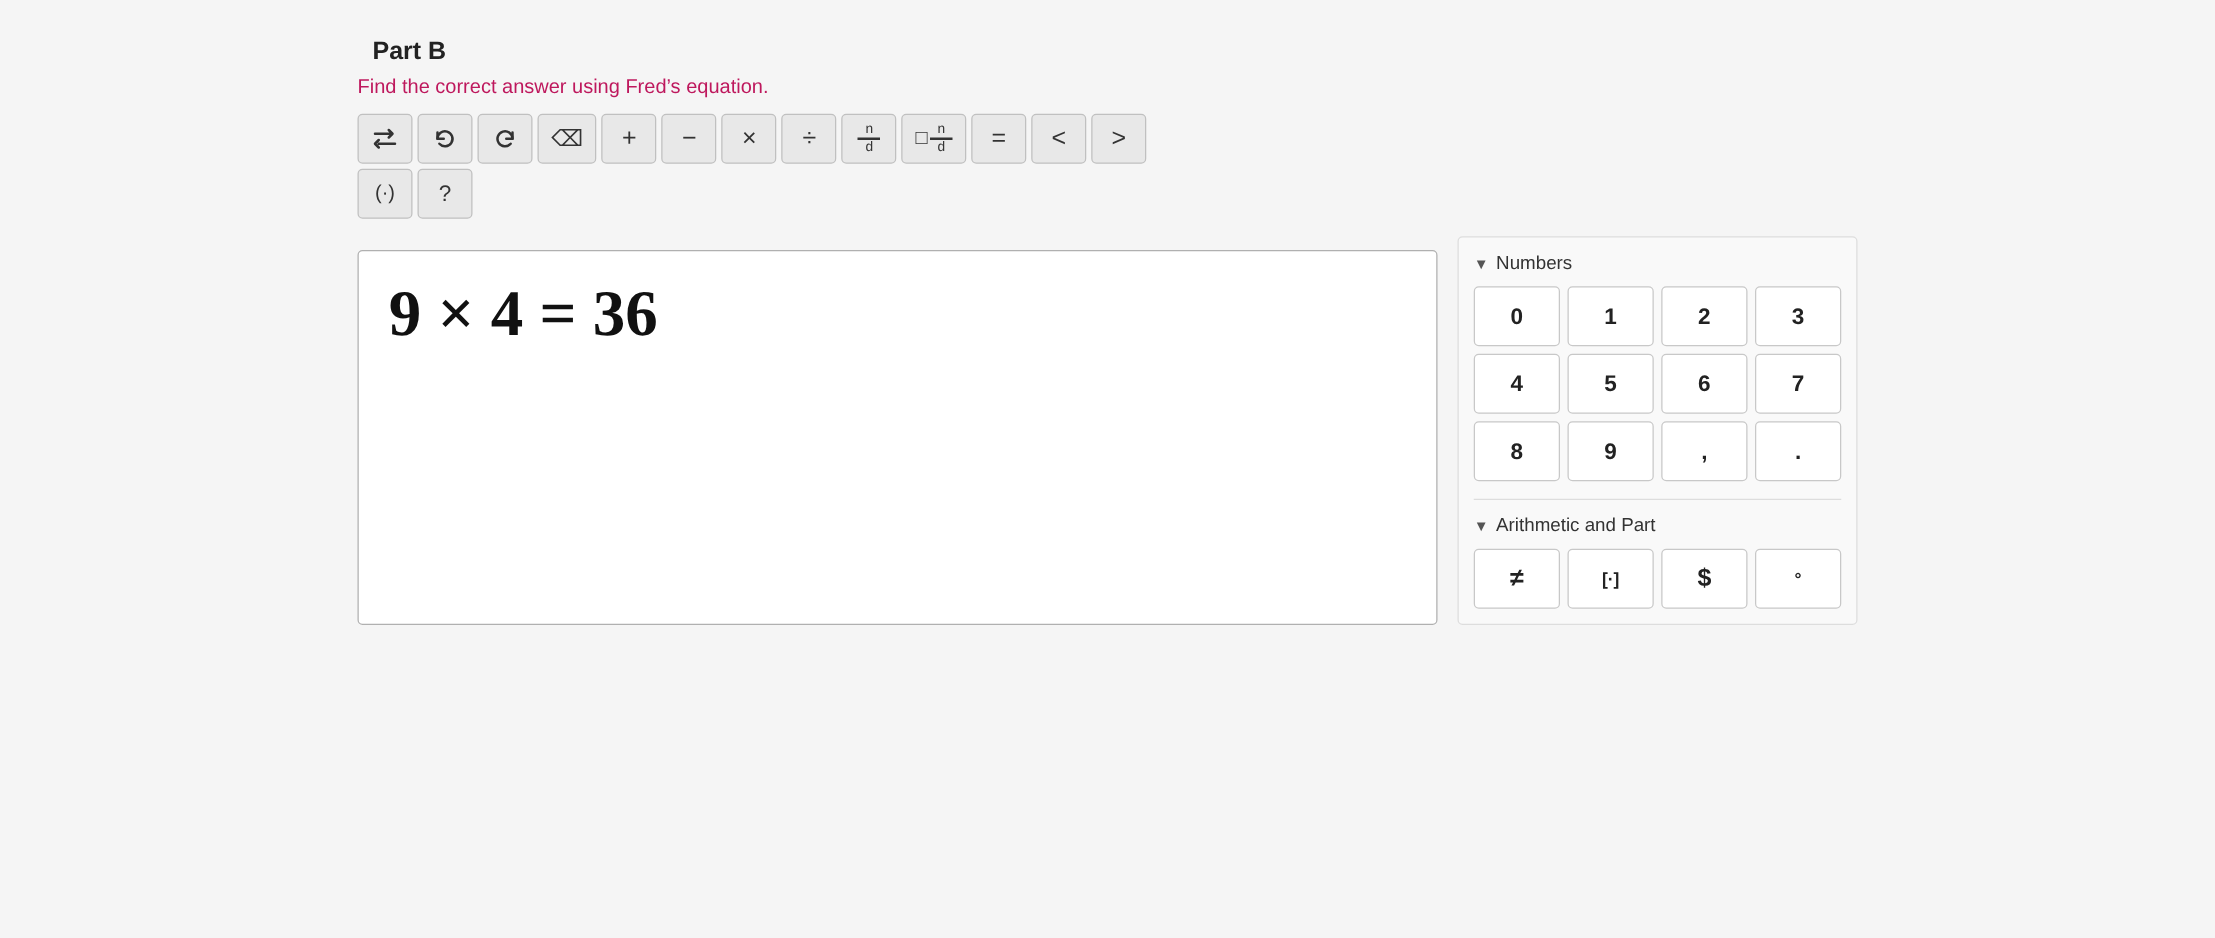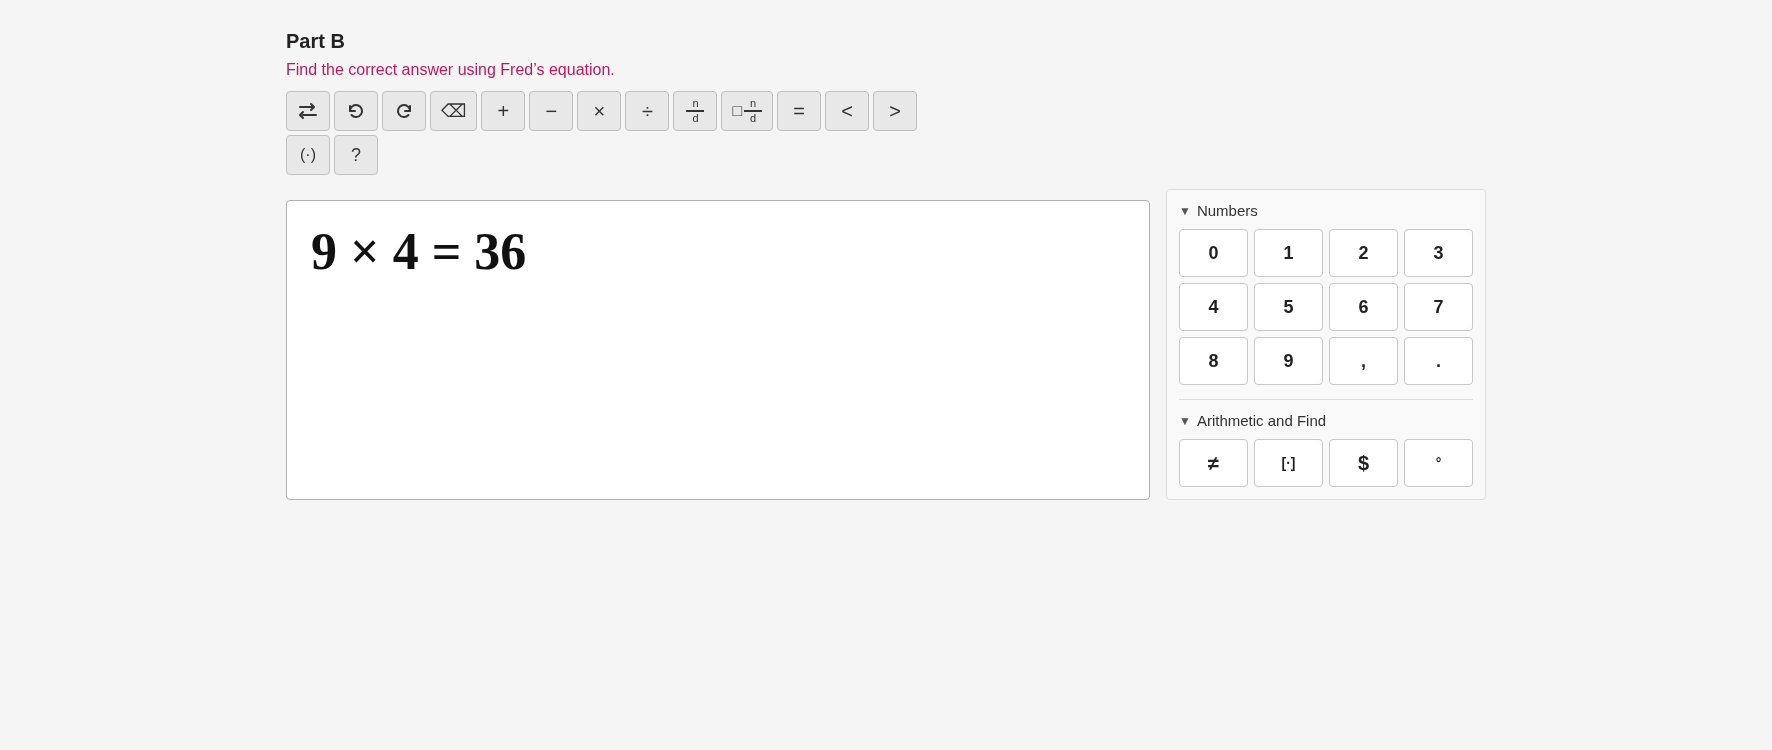--- a/index.html
+++ b/index.html
@@ -21,20 +21,21 @@
     .main-container {
       width: 100%;
       max-width: 1200px;
     }
 
     .part-label {
       font-size: 20px;
       font-weight: bold;
       margin-bottom: 8px;
       color: #222;
+      margin-left: 12px;
     }
 
     .instruction-text {
       font-size: 16px;
       color: #be185d;
       margin-bottom: 12px;
     }
 
     .toolbar {
       display: flex;
@@ -277,21 +278,21 @@
         <button class="kp-btn">8</button>
         <button class="kp-btn">9</button>
         <button class="kp-btn">,</button>
         <button class="kp-btn">.</button>
       </div>
 
       <hr class="section-divider">
 
       <div class="keypad-section-header">
         <span class="arrow-icon">▼</span>
-        <span>Arithmetic and Find</span>
+        <span>Arithmetic and Part</span>
       </div>
 
       <div class="arithmetic-grid">
         <button class="kp-btn" style="font-size:20px;">≠</button>
         <button class="kp-btn" style="font-size:14px;">[·]</button>
         <button class="kp-btn" style="font-size:20px;">$</button>
         <button class="kp-btn" style="font-size:14px;">°</button>
       </div>
 
     </div>

